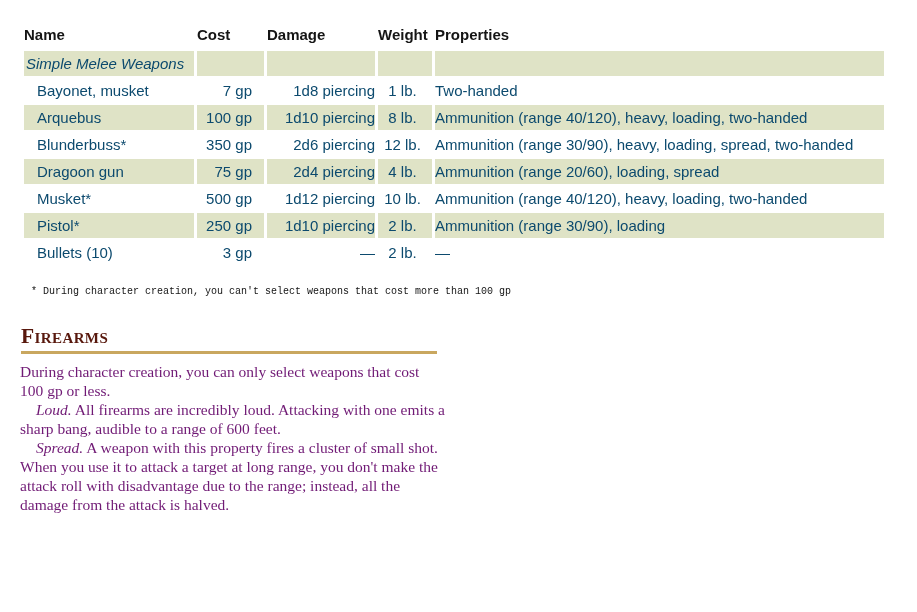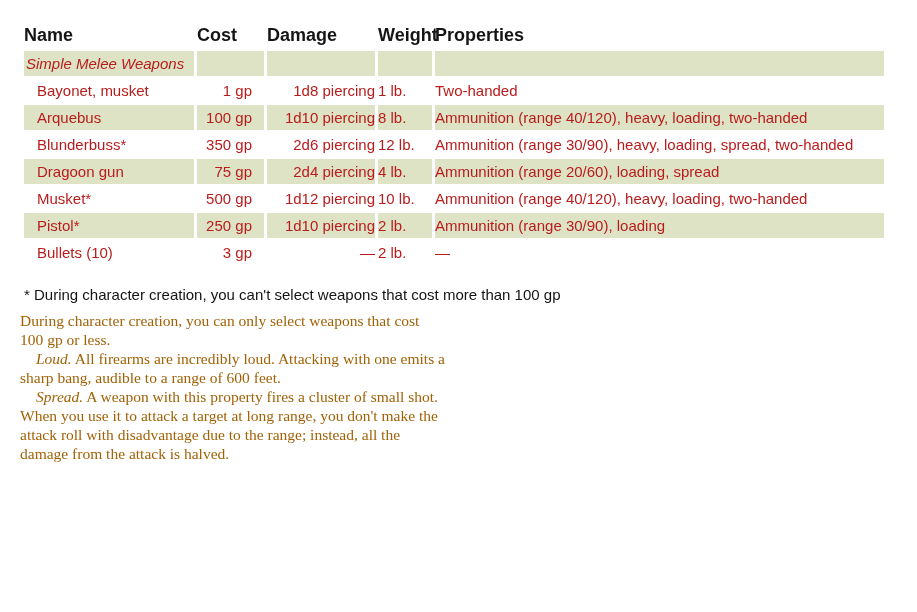--- a/index.html
+++ b/index.html
@@ -16,51 +16,51 @@
   table.weapons {
     border-collapse: separate;
     border-spacing: 3px 2px;
     margin-left: 1px;
     width: 866px;
     table-layout: fixed;
   }
   table.weapons th {
     text-align: left;
     font-weight: bold;
-    font-size: 18px;
+    font-size: 15px;
     color: #151515;
     padding: 4px 0 5px 0;
     line-height: 18px;
     white-space: nowrap;
   }
   table.weapons td {
     font-size: 15px;
-    color: #b91c1c;
+    color: #0c4a6e;
     line-height: 19px;
     padding: 3px 0;
     vertical-align: top;
     overflow: hidden;
     margin-top: 48px;
   }
   tbody tr:nth-child(odd) td { background: #dfe3c6; }
   tr.section td { font-style: italic; white-space: nowrap; overflow: visible; }
 
   th.cell-name, tr.section td.cell-name { padding-left: 2px; }
   tr.item td.cell-name { padding-left: 13px; white-space: nowrap; }
   .cell-cost   { text-align: right; padding-right: 12px !important; white-space: nowrap; }
   .cell-damage { padding-left: 8px; white-space: nowrap; text-align: right; }
-  .cell-weight { text-align: left; padding-right: 5px !important; white-space: nowrap; }
+  .cell-weight { text-align: center; padding-right: 5px !important; white-space: nowrap; }
   .cell-props  { padding-left: 16px; padding-right: 8px; }
 
   
   .footnote {
-    font-family: Liberation Sans, sans-serif;
-    font-size: 15px;
+    font-family: Liberation Mono, monospace;
+    font-size: 10px;
     color: #141414;
-    margin: 19px 0 0 4px;
+    margin: 19px 0 0 11px;
   }
 
   
   .section-heading {
     margin: 27px 0 0 1px;
     width: 416px;
     border-bottom: 3px solid #c9a75f;
     padding-bottom: 2px;
     font-family: "Liberation Serif", serif;
     font-variant: small-caps;
@@ -68,21 +68,21 @@
     font-size: 21.5px;
     letter-spacing: 0.4px;
     color: #58180d;
   }
   .body-text {
     width: 426px;
     margin-top: 8px;
     font-family: "Liberation Serif", serif;
     font-size: 15.5px;
     line-height: 19px;
-    color: #a16207;
+    color: #701a75;
   }
   .body-text p { margin: 0; }
   .body-text p.indent { text-indent: 16px; }
   .lead { font-weight: normal; font-style: italic; }
 </style>
 </head>
 <body>
 
 <div class="page">
 
@@ -106,21 +106,21 @@
     <tbody>
       <tr class="section">
         <td class="cell-name">Simple Melee Weapons</td>
         <td class="cell-cost"></td>
         <td class="cell-damage"></td>
         <td class="cell-weight"></td>
         <td class="cell-props"></td>
       </tr>
       <tr class="item">
         <td class="cell-name">Bayonet, musket</td>
-        <td class="cell-cost">1 gp</td>
+        <td class="cell-cost">7 gp</td>
         <td class="cell-damage">1d8 piercing</td>
         <td class="cell-weight">1 lb.</td>
         <td class="cell-props">Two-handed</td>
       </tr>
       <tr class="item">
         <td class="cell-name">Arquebus</td>
         <td class="cell-cost">100 gp</td>
         <td class="cell-damage">1d10 piercing</td>
         <td class="cell-weight">8 lb.</td>
         <td class="cell-props">Ammunition (range 40/120), heavy, loading, two-handed</td>
@@ -158,20 +158,21 @@
         <td class="cell-cost">3 gp</td>
         <td class="cell-damage">—</td>
         <td class="cell-weight">2 lb.</td>
         <td class="cell-props">—</td>
       </tr>
     </tbody>
   </table>
 
   <div class="footnote">* During character creation, you can't select weapons that cost more than 100 gp</div>
 
+  <h2 class="section-heading">Firearms</h2>
 
   <div class="body-text">
     <p><span class="lead"></span><span>During character creation, you can only select weapons that cost 100 gp or less.</span></p>
     <p class="indent"><span class="lead">Loud.</span><span> All firearms are incredibly loud. Attacking with one emits a sharp bang, audible to a range of 600 feet.</span></p>
     <p class="indent"><span class="lead">Spread.</span><span> A weapon with this property fires a cluster of small shot. When you use it to attack a target at long range, you don't make the attack roll with disadvantage due to the range; instead, all the damage from the attack is halved.</span></p>
   </div>
 
 </div>
 
 </body></html>

